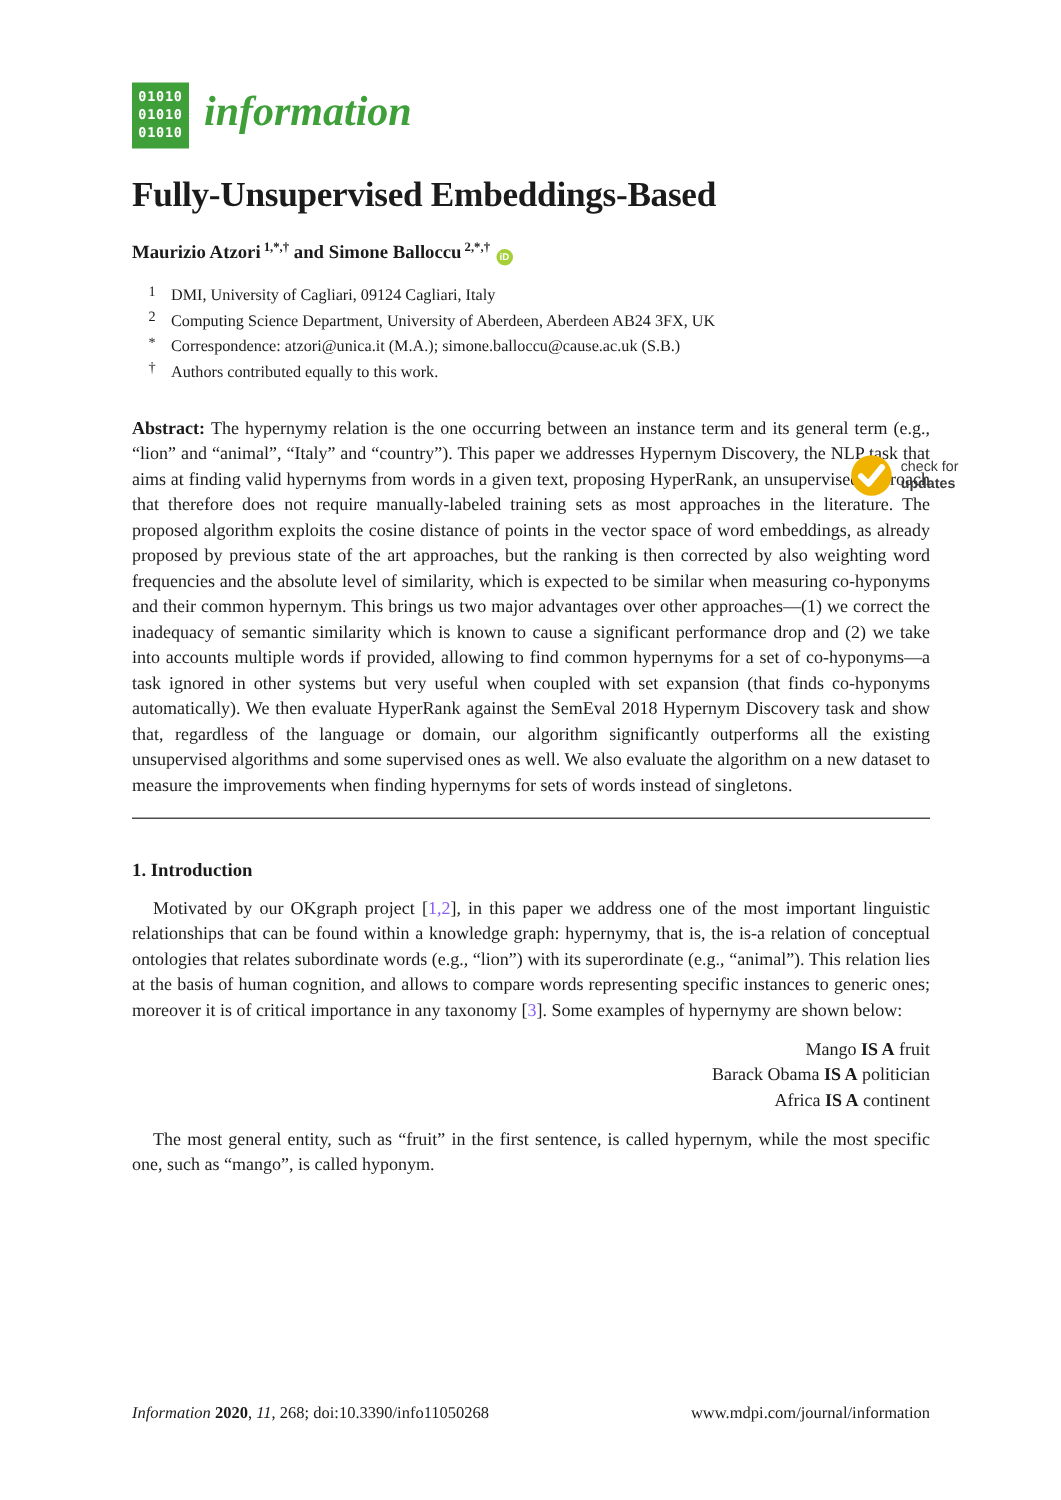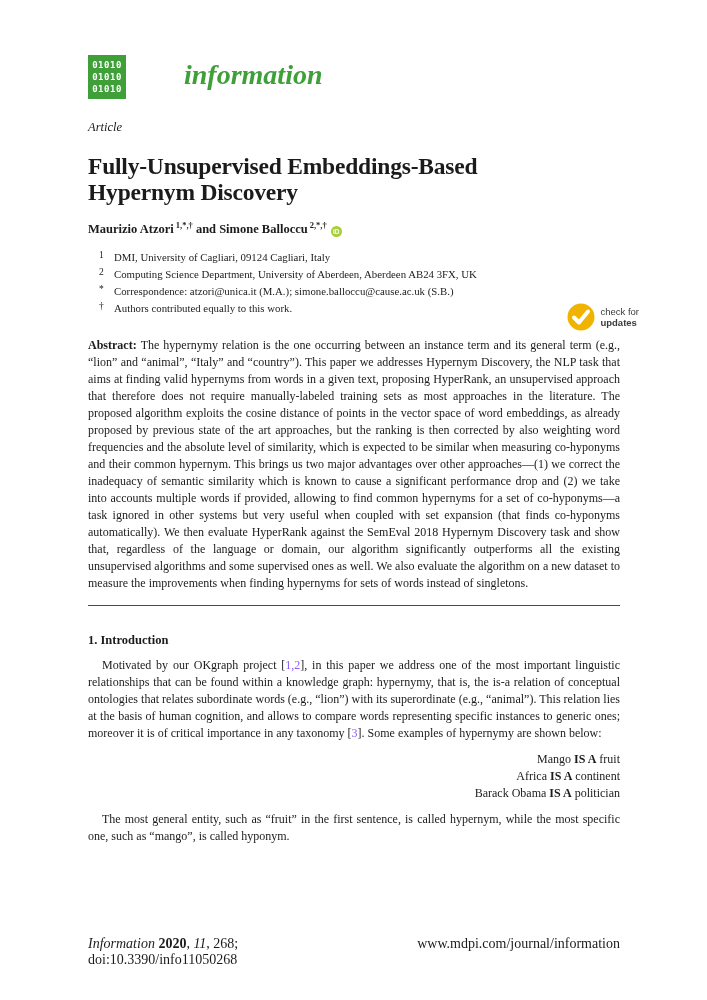--- a/index.html
+++ b/index.html
@@ -2,21 +2,21 @@
 <html><head>
 <meta charset="utf-8">
 <style>
   * { margin:0; padding:0; box-sizing:border-box; }
   html,body { background:#ffffff; }
   body { width:707px; height:1000px; font-family:"Liberation Serif", serif; color:#1b1b1b; }
   .page { position:relative; width:707px; height:1000px; background:#fff; padding:55px 87px 0 88px; overflow:hidden; }
 
   
   .header { display:flex; justify-content:space-between; align-items:flex-start; }
-  .brand { display:flex; align-items:center;gap:48px; }
+  .brand { display:flex; align-items:center; }
   .logo-square { width:38px; height:44px; background:#3fa03a; display:flex; flex-direction:column; justify-content:center; align-items:center; }
   .logo-square span { font-family:"DejaVu Sans Mono", monospace; font-weight:bold; color:#ffffff; font-size:9px; line-height:12px; letter-spacing:0.5px; }
   .journal-name { font-family:"Liberation Serif", serif; font-style:italic; font-weight:bold; font-size:28px; color:#3fa03a; margin-left:10px; padding-bottom:4px; }
   .mdpi-logo { margin-right:-21px; margin-top:1px; }
 
   
   .article-type { font-style:italic; font-size:12.5px; margin-top:21px; }
   .title { font-size:23.5px; font-weight:bold; line-height:25.5px; margin-top:19px; letter-spacing:-0.2px; }
   .authors { margin-top:15px; font-size:12.5px; font-weight:bold; }
   .authors sup { font-size:8.5px; margin-left:2px; }
@@ -41,42 +41,40 @@
 
   .rule { border:none; border-top:1px solid #4c4c4c; margin-top:13px; height:0; }
 
   .section-heading { margin-top:27px; font-size:12.5px; font-weight:bold; }
   .body-p { font-size:12px; line-height:17px; text-align:justify; margin-top:9px; }
   .indent { text-indent:14px; }
   .cite { color:#8b5cf6; }
   .examples { margin-top:9px; text-align:right; font-size:12px; line-height:17px; }
 
   
-  .footer { position:absolute; left:88px; right:87px; top:936px; display:flex; justify-content:space-between; font-size:14px;gap:36px; }
+  .footer { position:absolute; left:88px; right:87px; top:936px; display:flex; justify-content:space-between; font-size:11px;gap:36px; }
 </style>
 </head>
 <body>
 
 <div class="page">
 
   <div class="header">
     <div class="brand">
       <div class="logo-square">
         <span>01010</span>
         <span>01010</span>
         <span>01010</span>
       </div>
       <span class="journal-name">information</span>
     </div>
   </div>
 
-  <div class="article-type">Article</div>
   <h1 class="title">
     <div>Fully-Unsupervised Embeddings-Based</div>
-    <div>Hypernym Discovery</div>
   </h1>
 
   <div class="authors">
     <span>Maurizio Atzori</span><sup>1,*,†</sup><span> and </span><span>Simone Balloccu</span><sup>2,*,†</sup><span class="orcid">iD</span>
   </div>
 
   <div class="affiliations">
     <div class="aff-row">
       <span class="aff-marker">1</span>
       <span class="aff-text">DMI, University of Cagliari, 09124 Cagliari, Italy</span>
@@ -111,22 +109,22 @@
 
 
   <hr class="rule">
 
   <div class="section-heading">1. Introduction</div>
 
   <p class="body-p indent"><span>Motivated by our OKgraph project [</span><span class="cite">1,2</span><span>], in this paper we address one of the most important linguistic relationships that can be found within a knowledge graph: hypernymy, that is, the is-a relation of conceptual ontologies that relates subordinate words (e.g., “lion”) with its superordinate (e.g., “animal”). This relation lies at the basis of human cognition, and allows to compare words representing specific instances to generic ones; moreover it is of critical importance in any taxonomy [</span><span class="cite">3</span><span>]. Some examples of hypernymy are shown below:</span></p>
 
   <div class="examples">
     <div><span>Mango </span><b>IS A</b><span> fruit</span></div>
+    <div><span>Barack Obama </span><b>IS A</b><span> politician</span></div>
     <div><span>Africa </span><b>IS A</b><span> continent</span></div>
-    <div><span>Barack Obama </span><b>IS A</b><span> politician</span></div>
   </div>
 
   <p class="body-p indent">The most general entity, such as “fruit” in the first sentence, is called hypernym, while the most specific one, such as “mango”, is called hyponym.</p>
 
   <div class="footer">
     <div class="footer-left">
       <i>Information</i><b> 2020</b><span>, </span><i>11</i><span>, 268; doi:10.3390/info11050268</span>
     </div>
     <div class="footer-right">www.mdpi.com/journal/information</div>
   </div>

